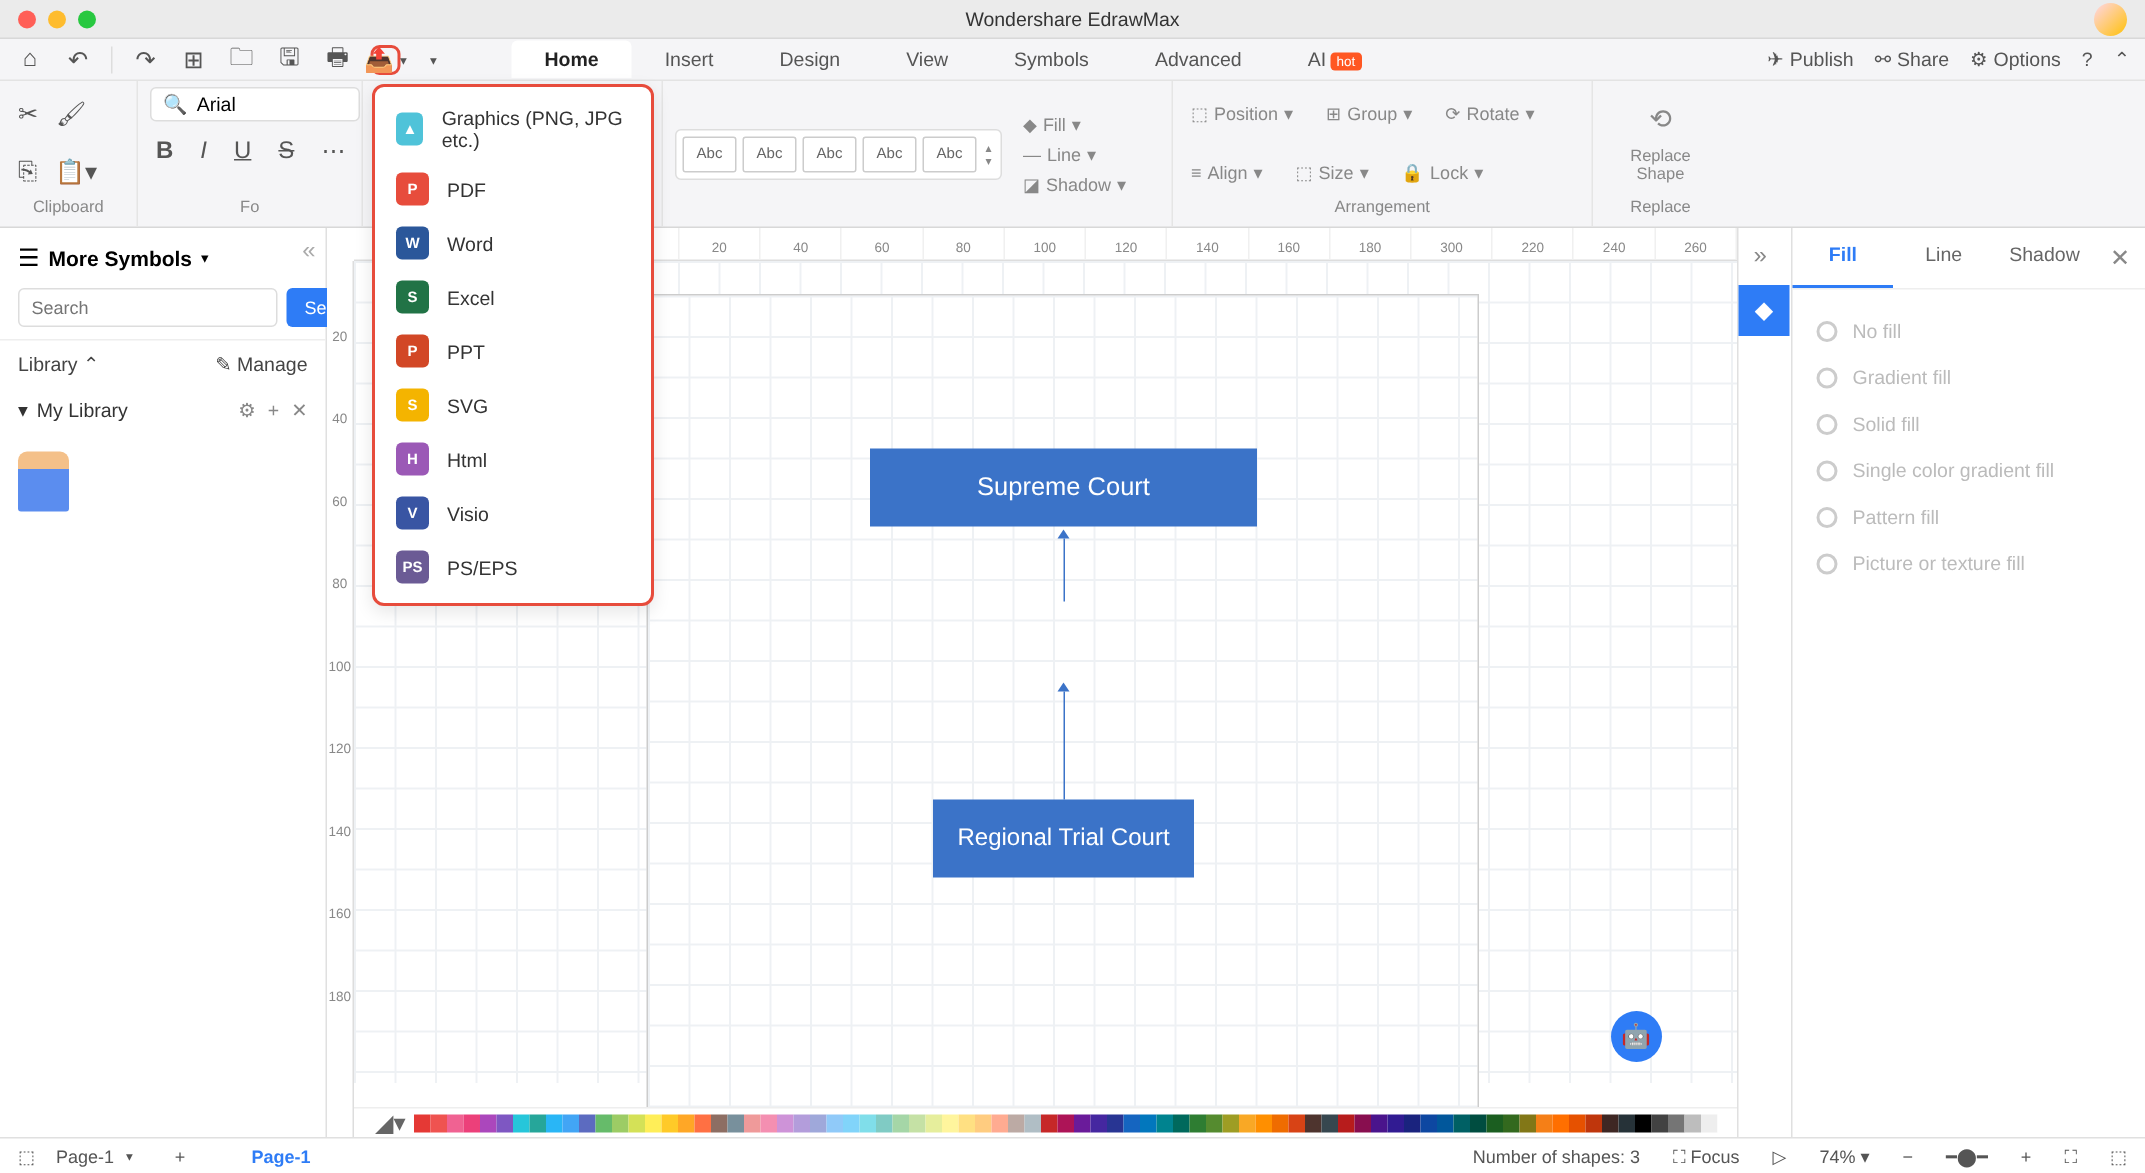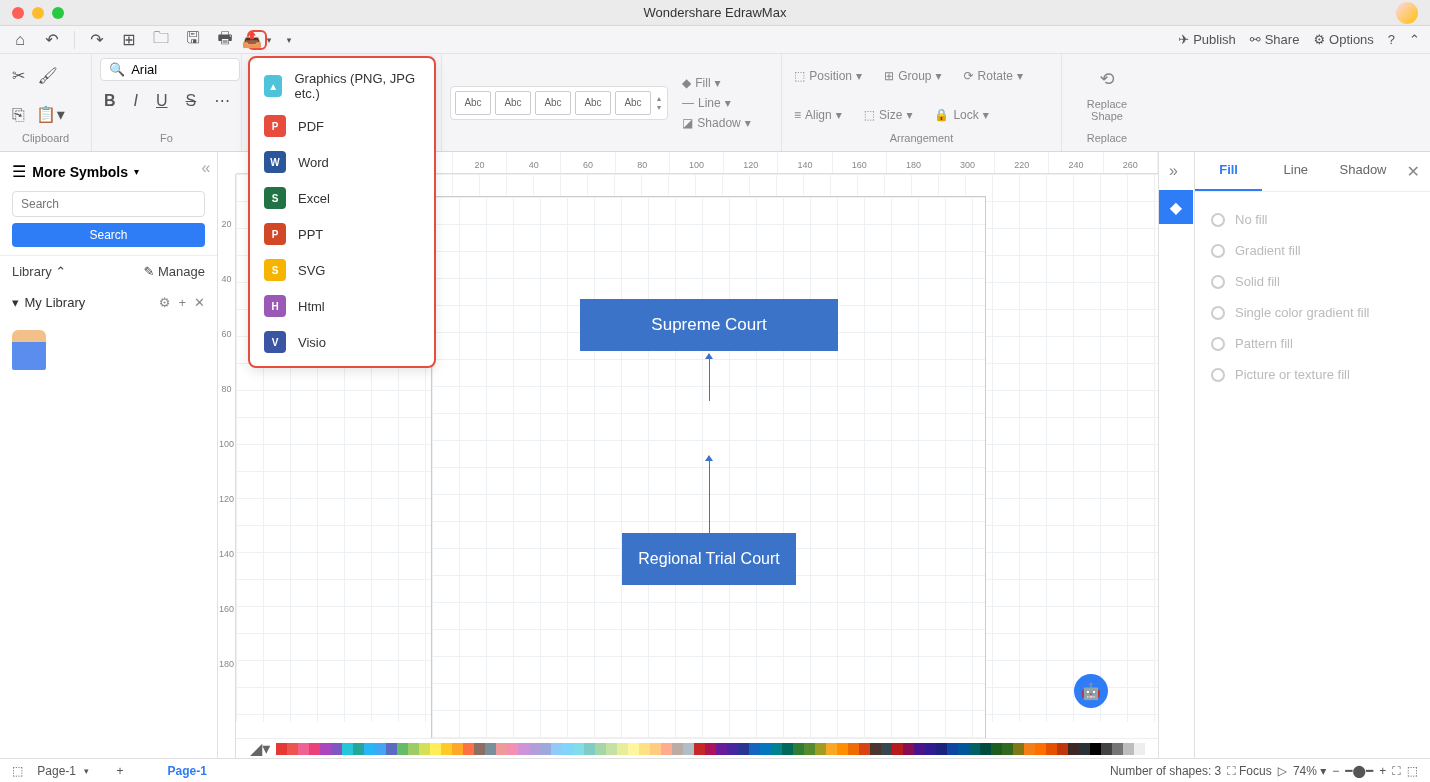--- a/index.html
+++ b/index.html
@@ -42,21 +42,21 @@
 
 .export-menu { position:absolute; left:248px; top:56px; width:188px; background:#fff; border:2px solid #e74c3c; border-radius:8px; padding:6px 0; z-index:100; box-shadow:0 4px 12px rgba(0,0,0,0.1); }
 .export-item { display:flex; align-items:center; gap:12px; padding:7px 14px; font-size:13px; color:#333; cursor:pointer; }
 .fi { width:22px; height:22px; border-radius:4px; display:flex; align-items:center; justify-content:center; font-size:10px; font-weight:bold; color:#fff; }
 
 
 .main { display:flex; height: calc(100% - 152px - 24px); }
 .left-panel { width:218px; background:#fff; border-right:1px solid #e0e0e0; display:flex; flex-direction:column; }
 .lp-head { display:flex; align-items:center; padding:10px 12px; gap:6px; }
 .lp-head span.t { font-weight:600; font-size:14px; }
-.search-row { display:flex; gap:6px; padding:0 12px 8px;flex-direction:column; }
+.search-row { display:flex; gap:6px; padding:0 12px 8px; }
 .search-row input { flex:1; border:1px solid #ddd; border-radius:4px; padding:5px 8px; font-size:12px; }
 .search-row button { background:#2e7cf6; color:#fff; border:none; border-radius:4px; padding:5px 12px; font-size:12px; cursor:pointer; }
 .lib-row { display:flex; justify-content:space-between; padding:8px 12px; font-size:13px; color:#444; border-top:1px solid #eee; }
 .mylib { padding:8px 12px; font-size:13px; color:#333; display:flex; align-items:center; gap:6px; }
 .shape-preview { padding:12px; }
 .person-ico { width:34px; height:40px; background:linear-gradient(#f4c089 30%,#5b8def 30%); border-radius:6px 6px 2px 2px; }
 
 .canvas-wrap { flex:1; position:relative; background:#fff; overflow:hidden; }
 .ruler-h { position:absolute; top:0; left:18px; right:0; height:22px; background:#fff; border-bottom:1px solid #ddd; display:flex; font-size:9px; color:#888; }
 .ruler-h div { width:55px; text-align:center; padding-top:8px; border-right:1px solid #f0f0f0; }
@@ -78,21 +78,21 @@
 .rp-tab.active { color:#2e7cf6; font-weight:600; border-bottom:2px solid #2e7cf6; }
 .rp-close { padding:10px; cursor:pointer; color:#888; }
 .fill-tool { width:34px; height:34px; background:#2e7cf6; display:flex; align-items:center; justify-content:center; color:#fff; margin:-1px 0 0 -36px; position:absolute; }
 .fill-opts { padding:12px; }
 .fill-opt { display:flex; align-items:center; gap:10px; padding:8px 4px; font-size:13px; color:#bbb; cursor:pointer;text-align:center; }
 .radio { width:14px; height:14px; border:2px solid #ccc; border-radius:50%; }
 
 
 .status { position:absolute; bottom:0; left:0; right:0; height:24px; background:#fff; border-top:1px solid #e0e0e0; display:flex; align-items:center; padding:0 12px; font-size:12px; color:#555; gap:14px; }
 .status .page-sel { display:flex; align-items:center; gap:8px; }
-.status .right { margin-left:auto; display:flex; gap:6px; }
+.status .right { margin-left:auto; display:flex; gap:22px; }
 .page-tab-active { color:#2e7cf6; font-weight:600; }
 .collapse-btn { position:absolute; left:196px; top:158px; width:20px; height:20px; display:flex; align-items:center; justify-content:center; color:#aaa; cursor:pointer; background:#fff; z-index:5; }
 </style>
 </head>
 <body>
 
 <div class="titlebar">
   <div class="traffic">
     <span class="tl-red"></span>
     <span class="tl-yel"></span>
@@ -106,20 +106,29 @@
   <div class="qi">⌂</div>
   <div class="qi">↶</div>
   <div class="sep"></div>
   <div class="qi">↷</div>
   <div class="qi">⊞</div>
   <div class="qi">🗀</div>
   <div class="qi">🖫</div>
   <div class="qi">🖶</div>
   <div class="qi export-btn">📤<span style="font-size:9px">▾</span></div>
   <div class="qi" style="font-size:9px">▾</div>
+  <div class="tabs">
+    <div class="tab active">Home</div>
+    <div class="tab">Insert</div>
+    <div class="tab">Design</div>
+    <div class="tab">View</div>
+    <div class="tab">Symbols</div>
+    <div class="tab">Advanced</div>
+    <div class="tab"><span>AI</span><span class="hot-badge">hot</span></div>
+  </div>
   <div class="qat-right">
     <div class="ri">✈ <span>Publish</span></div>
     <div class="ri">⚯ <span>Share</span></div>
     <div class="ri">⚙ <span>Options</span></div>
     <div class="ri">?</div>
     <div class="ri">⌃</div>
   </div>
 </div>
 
 <div class="ribbon">
@@ -228,20 +237,24 @@
       <span class="fi" style="background:#f4b400">S</span>
       <span>SVG</span>
     </div>
     <div class="export-item">
       <span class="fi" style="background:#9b59b6">H</span>
       <span>Html</span>
     </div>
     <div class="export-item">
       <span class="fi" style="background:#3955a3">V</span>
       <span>Visio</span>
+    </div>
+    <div class="export-item">
+      <span class="fi" style="background:#6b5b95">PS</span>
+      <span>PS/EPS</span>
     </div>
   </div>
 
 <div class="collapse-btn">«</div>
 
 <div class="main">
   <div class="left-panel">
     <div class="lp-head">
       <span>☰</span>
       <span class="t">More Symbols</span>

